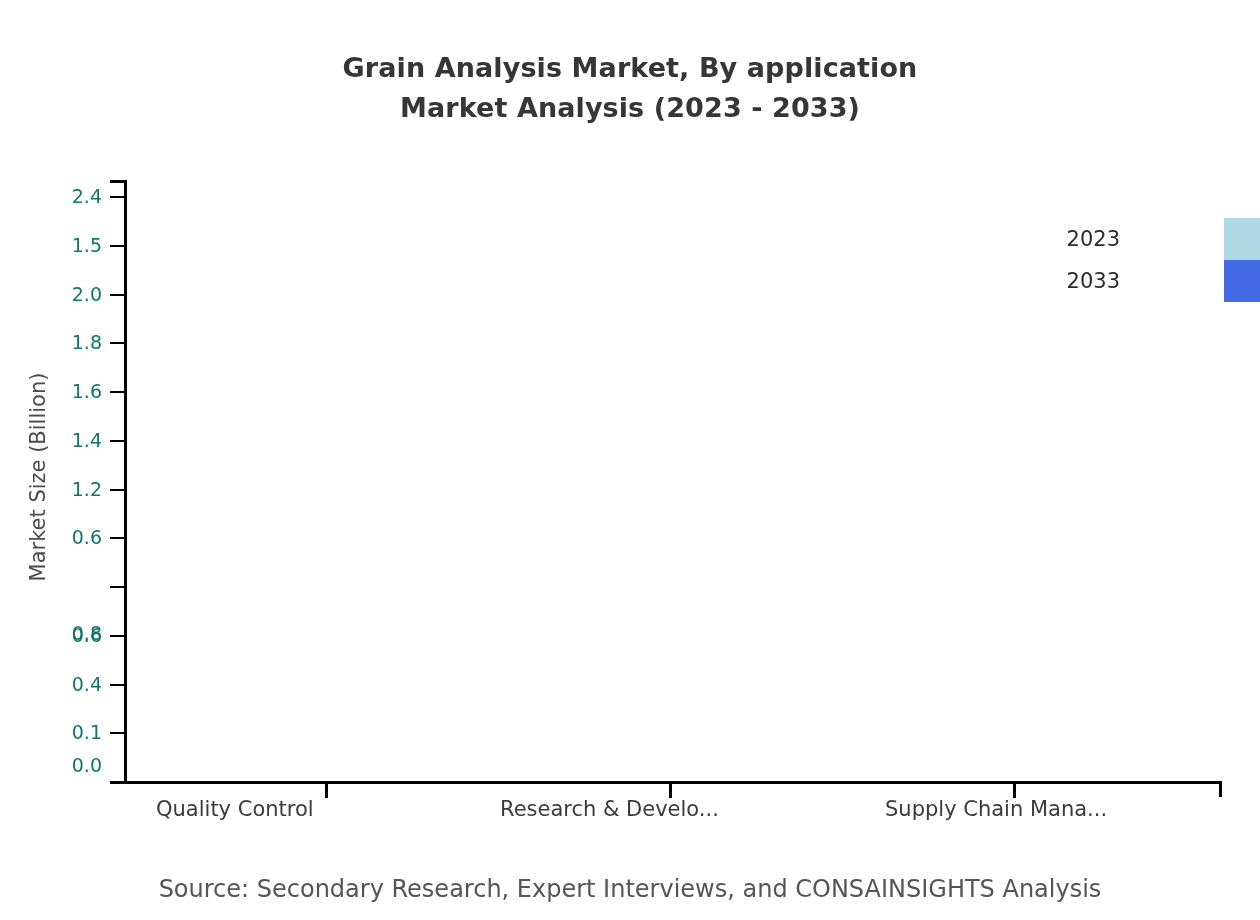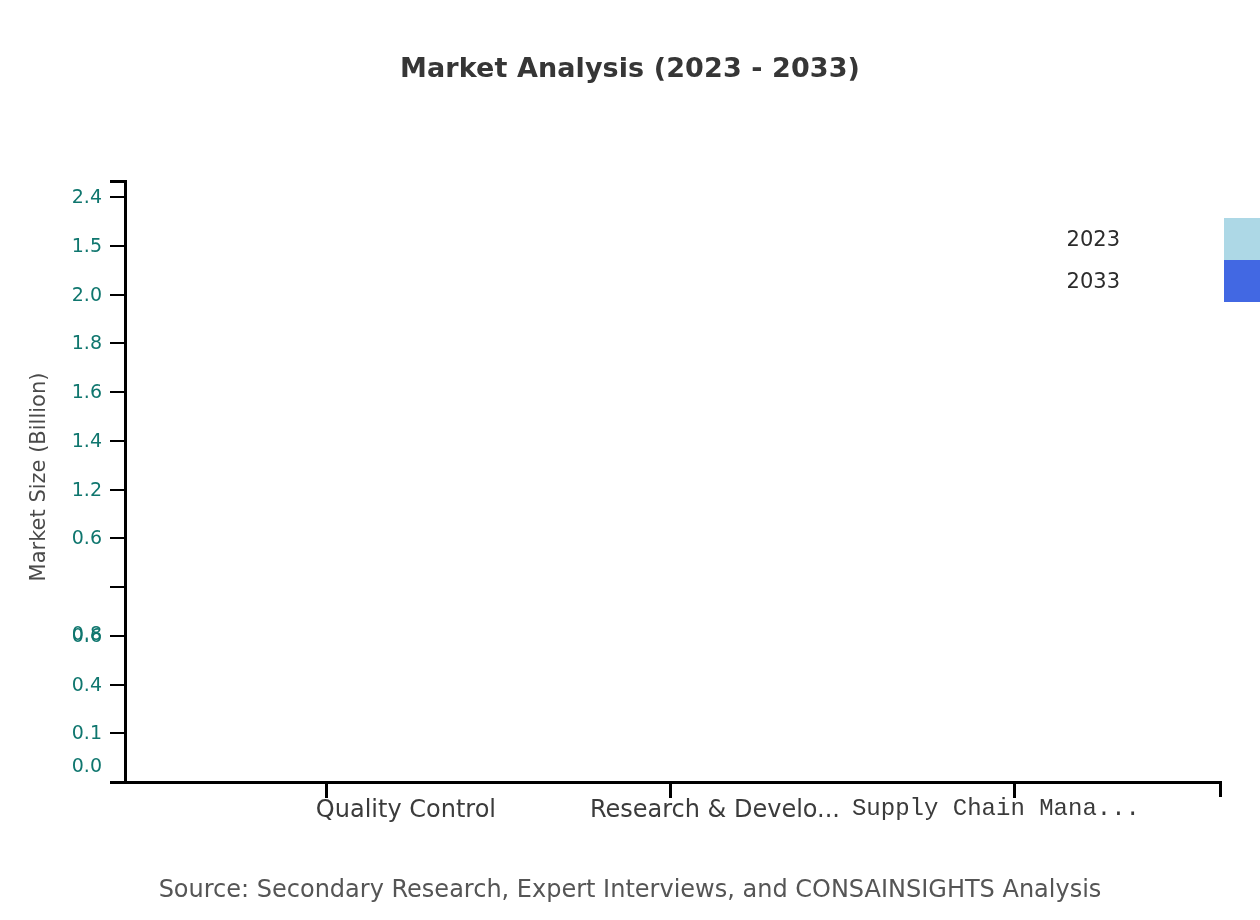--- a/index.html
+++ b/index.html
@@ -93,22 +93,22 @@
     position: absolute;
     top: 782px;
     width: 3px;
     height: 16px;
     background: #000000;
   }
   .x-tick-label {
     position: absolute;
     top: 792px;
     width: 340px;
-    text-align: right;
-    font-size: 24px;
+    text-align: left;
+    font-size: 21px;
     color: #3b3b3b;
     line-height: 34px;
     white-space: nowrap;
   }
 
   
   .y-axis-title {
     position: absolute;
     left: -112px;
     top: 465px;
@@ -171,20 +171,21 @@
     color: #555555;
     line-height: 1;
   }
 </style>
 </head>
 <body>
 
 <div id="chart-root">
 
   <div class="chart-title">
+    <span>Grain Analysis Market, By application</span>
     <span class="line2">Market Analysis (2023 - 2033)</span>
   </div>
 
   <div class="y-axis-spine"></div>
   <div class="x-axis-spine"></div>
   <div class="axis-cap-top"></div>
   <div class="axis-cap-right"></div>
 
   <div class="y-axis-title">Market Size (Billion)</div>
 
@@ -218,21 +219,21 @@
     </div>
 
   <div class="bars-layer" id="bars-layer"></div>
 
   <div id="x-ticks-layer">
       <div class="x-tick" style="left: 325px;"></div>
       <div class="x-tick-label" style="left: 156px;">Quality Control</div>
       <div class="x-tick" style="left: 669px;"></div>
       <div class="x-tick-label" style="left: 500px;">Research &amp; Develo...</div>
       <div class="x-tick" style="left: 1013px;"></div>
-      <div class="x-tick-label" style="left: 800px; font-family: Liberation Mono, monospace;">Supply Chain Mana...</div>
+      <div class="x-tick-label" style="left: 885px;">Supply Chain Mana...</div>
     </div>
 
   <div class="legend" id="legend">
       <div class="legend-row">
         <span class="legend-label">2023</span>
         <span class="legend-swatch" style="background: rgb(173, 216, 230);"></span>
       </div>
       <div class="legend-row">
         <span class="legend-label">2033</span>
         <span class="legend-swatch" style="background: rgb(66, 104, 227);"></span>

